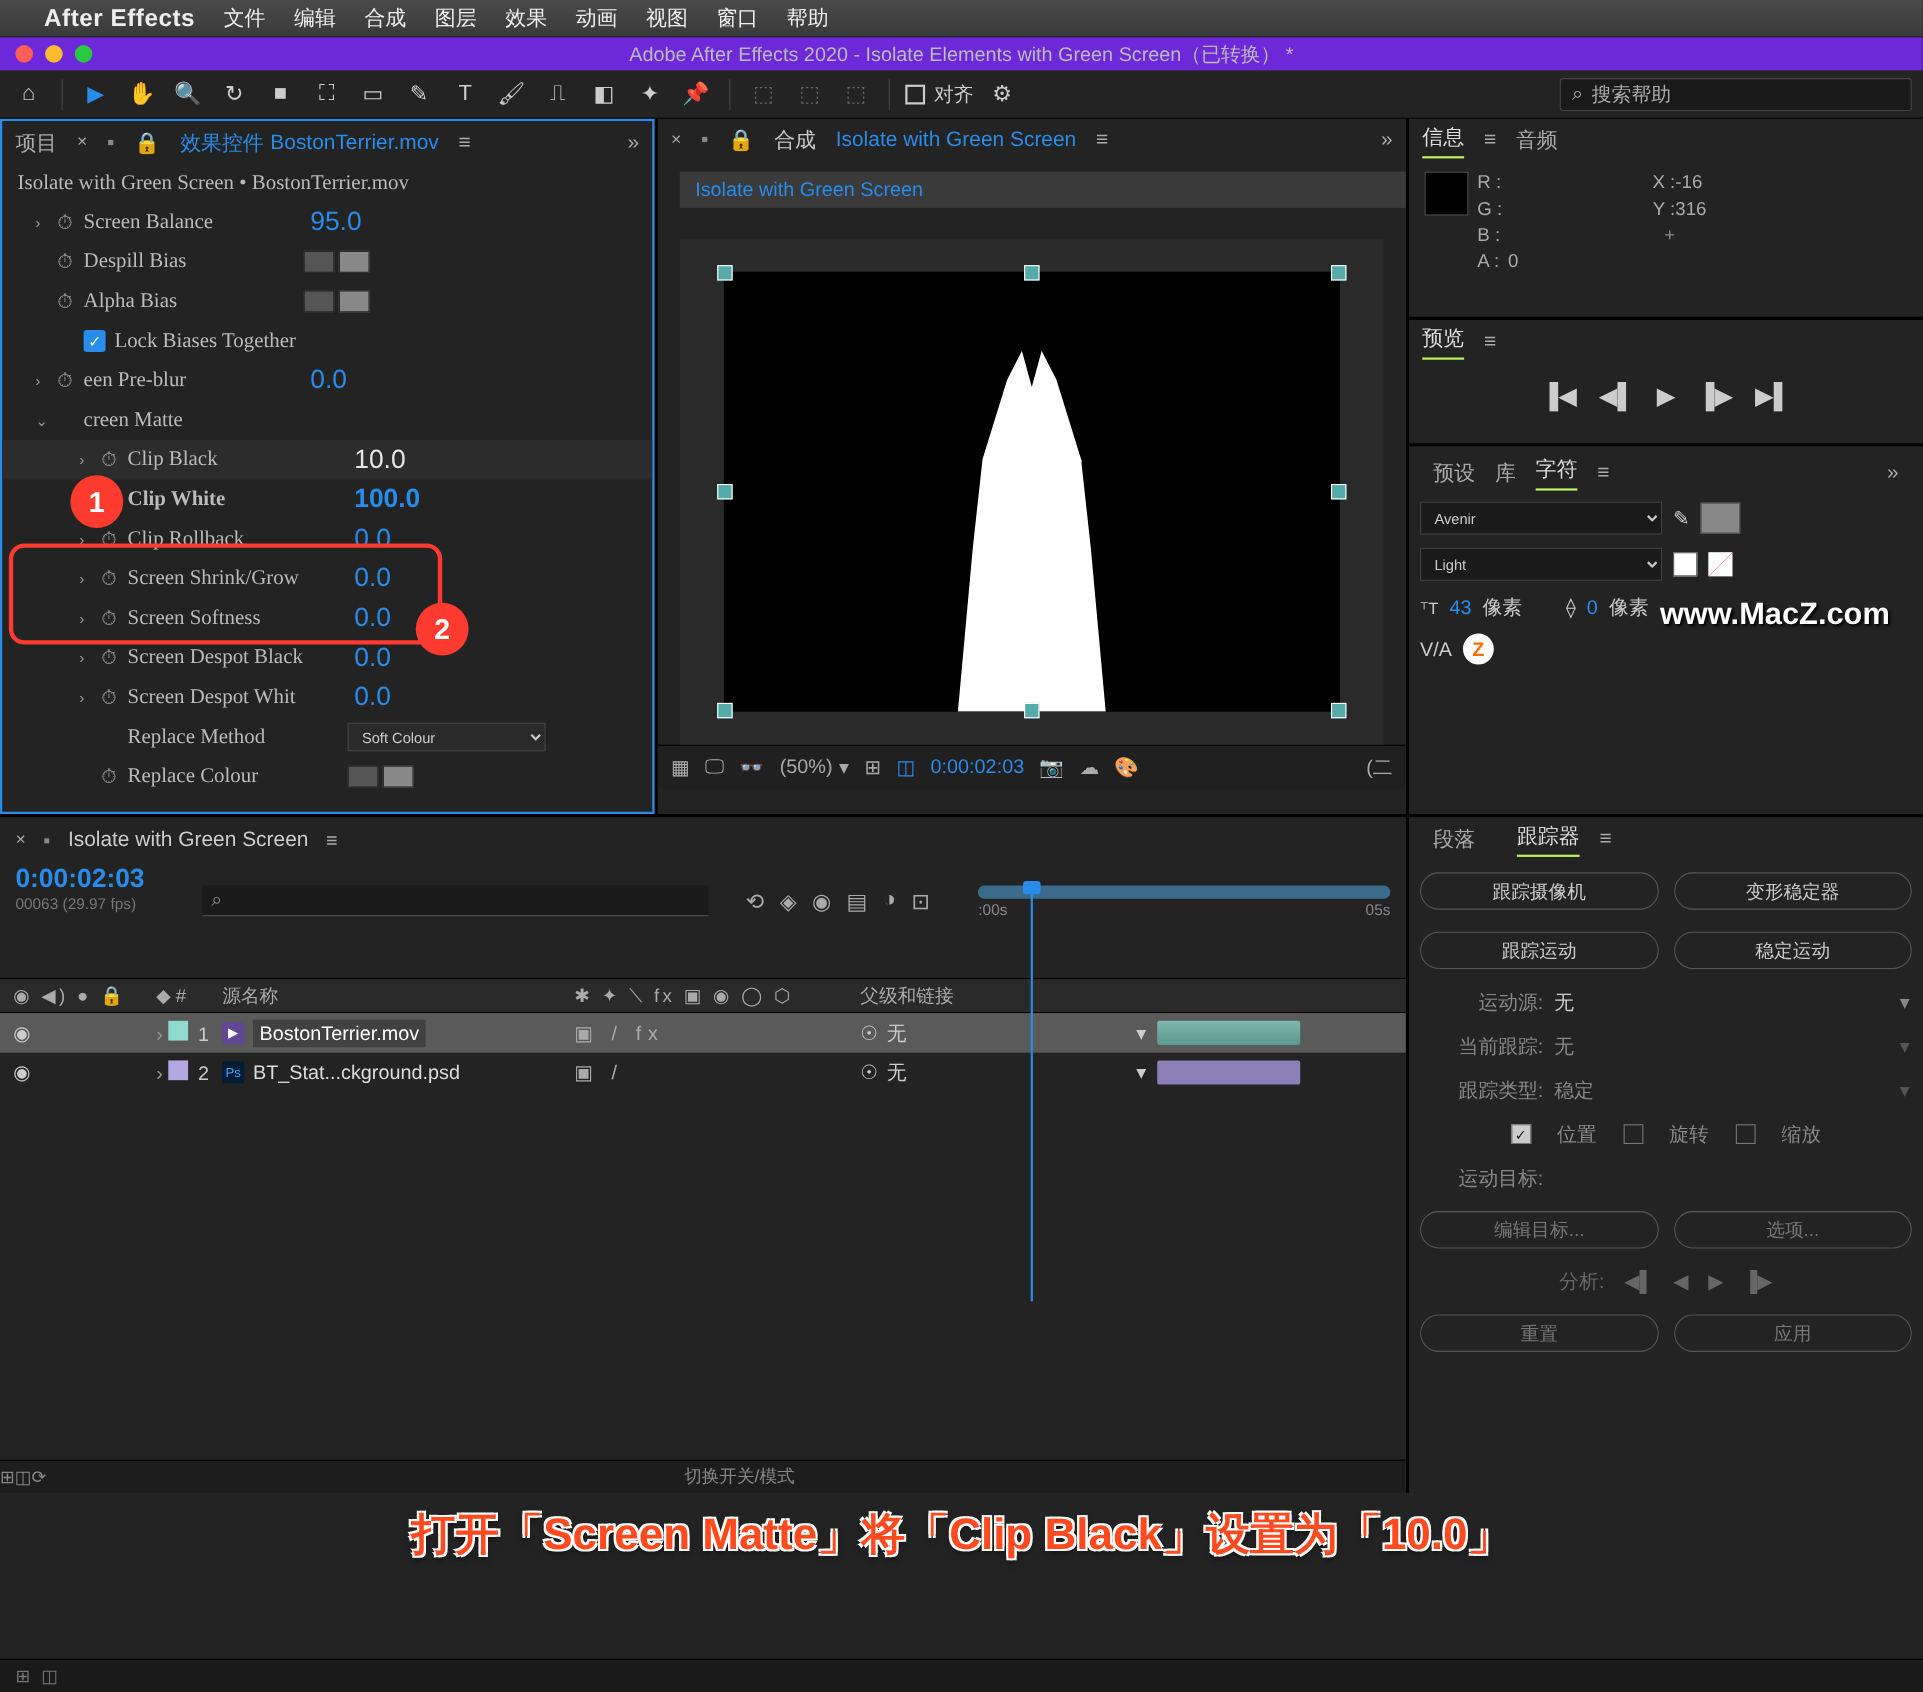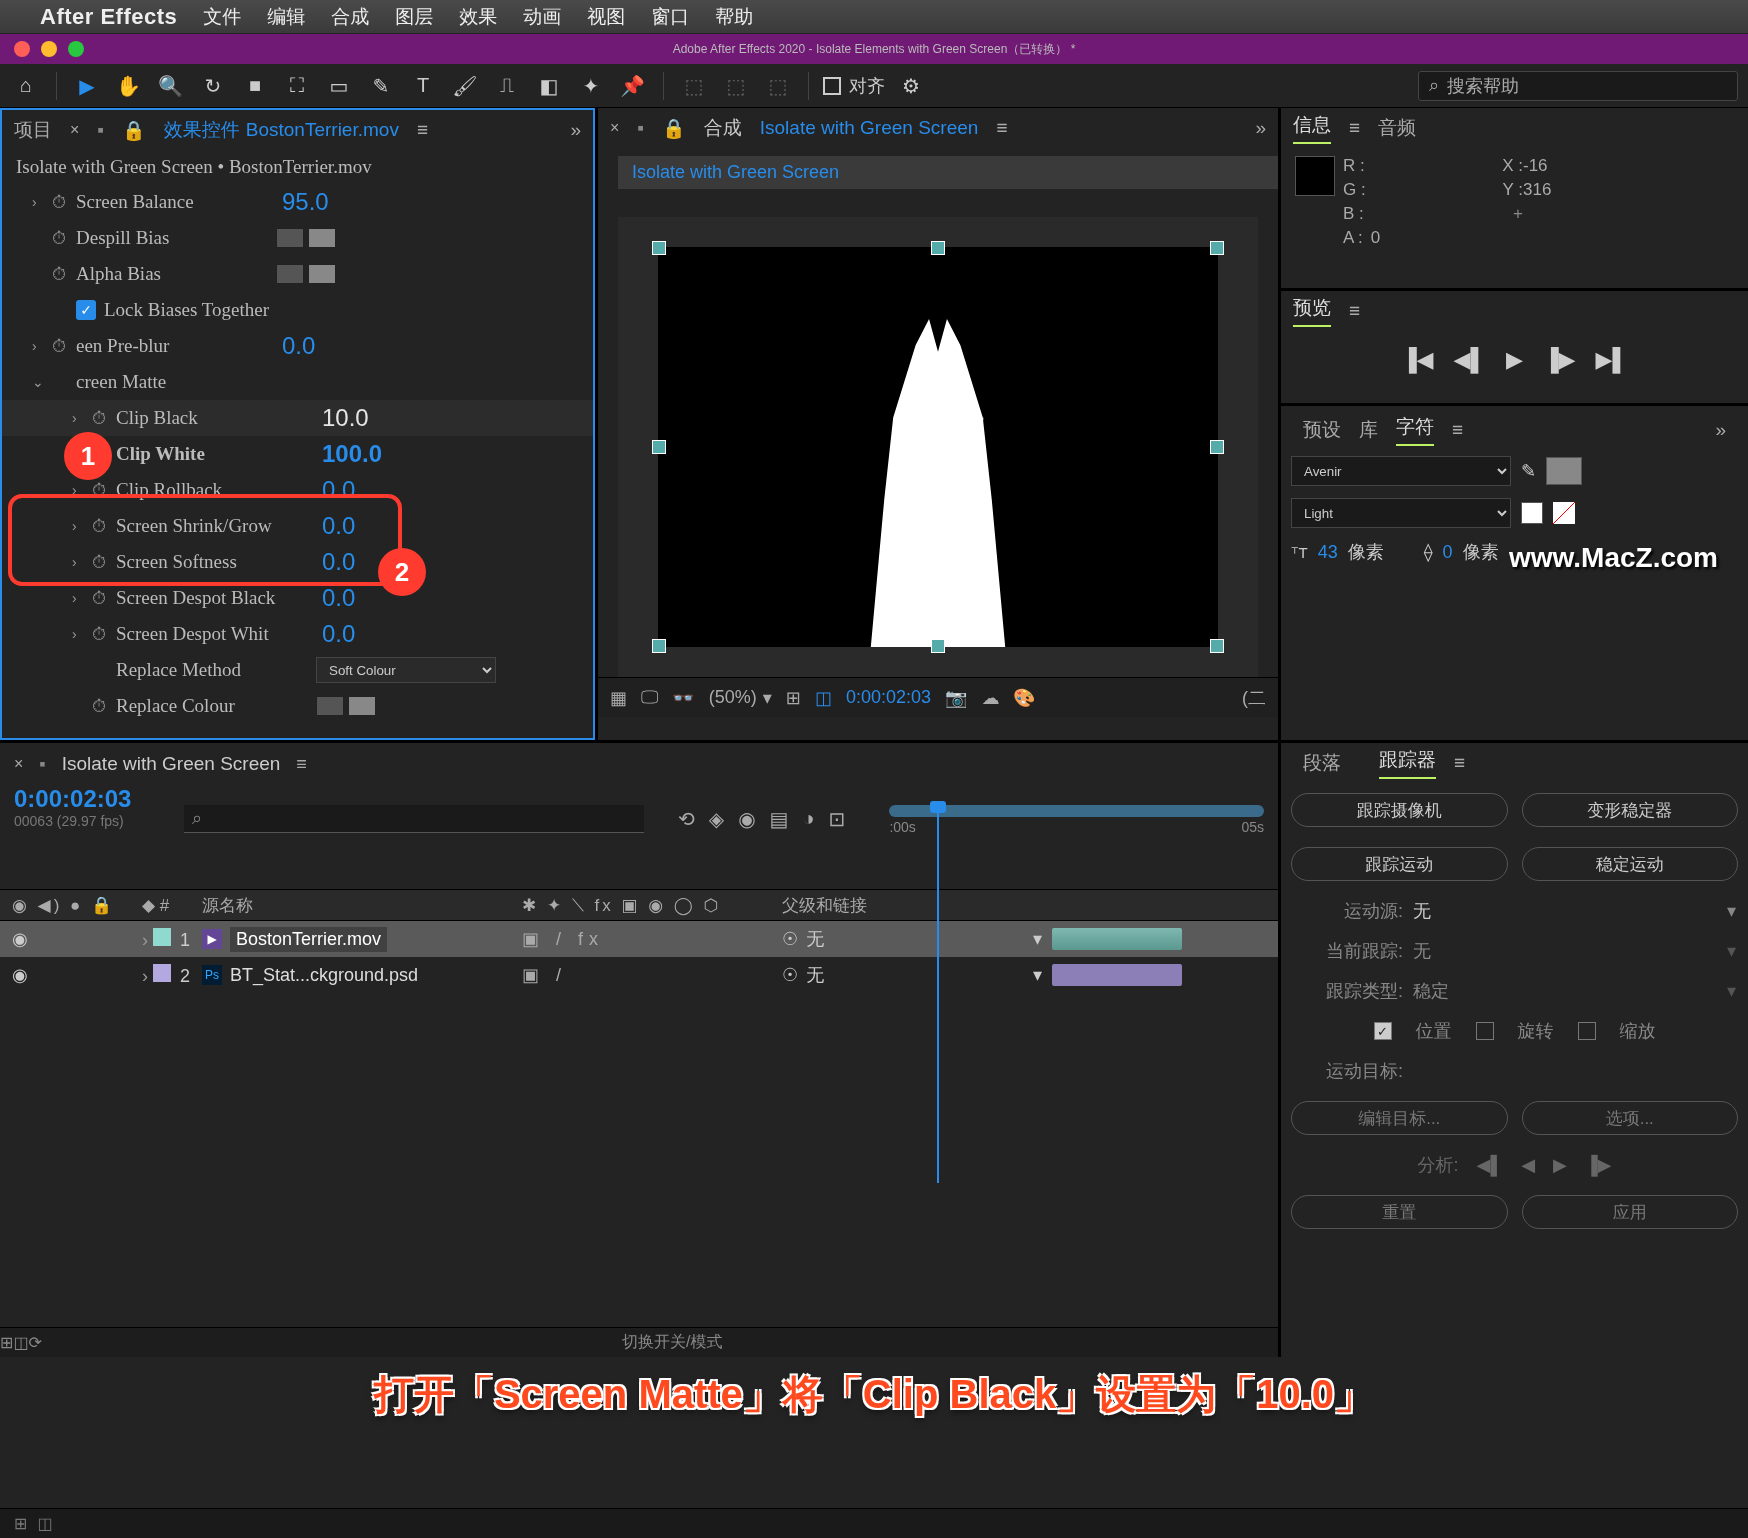--- a/index.html
+++ b/index.html
@@ -4,21 +4,21 @@
 <style>
   * { margin: 0; padding: 0; box-sizing: border-box; font-family: -apple-system, "Helvetica Neue", Arial, sans-serif; }
   body { background: #232323; color: #ccc; width: 1748px; height: 1538px; overflow: hidden; font-size: 18px; }
 
   
   .mac-menubar { height: 34px; background: linear-gradient(#4a4a4a,#3a3a3a); display: flex; align-items: center; padding: 0 14px; gap: 26px; color: #eee; font-size: 19px; font-weight: 500; border-bottom: 1px solid #222; }
   .apple-logo { font-size: 22px; }
   .app-name { font-weight: 700; font-size: 22px; letter-spacing: 0.5px; }
 
   
-  .window-title { height: 30px; background: #701a75; display: flex; align-items: center; font-size: 12px; color: #bbb; position: relative; }
+  .window-title { height: 30px; background: #6d28d9; display: flex; align-items: center; font-size: 18px; color: #bbb; position: relative; }
   .traffic-lights { display: flex; gap: 11px; padding-left: 14px; }
   .tl { width: 16px; height: 16px; border-radius: 50%; }
   .tl.red { background: #ff5f57; } .tl.yellow { background: #febc2e; } .tl.green { background: #28c840; }
   .window-title-text { position: absolute; left: 50%; transform: translateX(-50%); }
 
   
   .toolbar { height: 44px; background: #232323; border-bottom: 1px solid #000; display: flex; align-items: center; padding: 0 10px; gap: 10px; }
   .tool-btn { width: 32px; height: 32px; display: flex; align-items: center; justify-content: center; color: #ccc; border: none; background: transparent; font-size: 20px; }
   .tool-btn.active { color: #288CEA; }
   .tool-sep { width: 1px; height: 28px; background: #444; margin: 0 4px; }
@@ -423,20 +423,24 @@
         <span style="width:22px;height:22px;background:linear-gradient(135deg,#fff 49%,red 50%,#fff 51%);"></span>
       </div>
       <div class="char-row">
         <span style="font-size:15px">⸆T</span>
         <span class="char-val">43</span>
         <span>像素</span>
         <span style="margin-left:30px">⟠</span>
         <span class="char-val">0</span>
         <span>像素</span>
       </div>
+      <div class="char-row">
+        <span>V/A</span>
+        <span style="width:28px;height:28px;border-radius:50%;background:#fff;color:#ff6a00;display:inline-flex;align-items:center;justify-content:center;font-weight:700">Z</span>
+      </div>
       <div class="watermark" style="top:136px">www.MacZ.com</div>
     </div>
   </div>
 
   <div class="gap-h" style="grid-column:1/-1"></div>
 
   <div class="panel timeline-panel" style="position:relative">
     <div class="tl-header">
       <span class="close-x">×</span>
       <span style="color:#888">▪</span>

